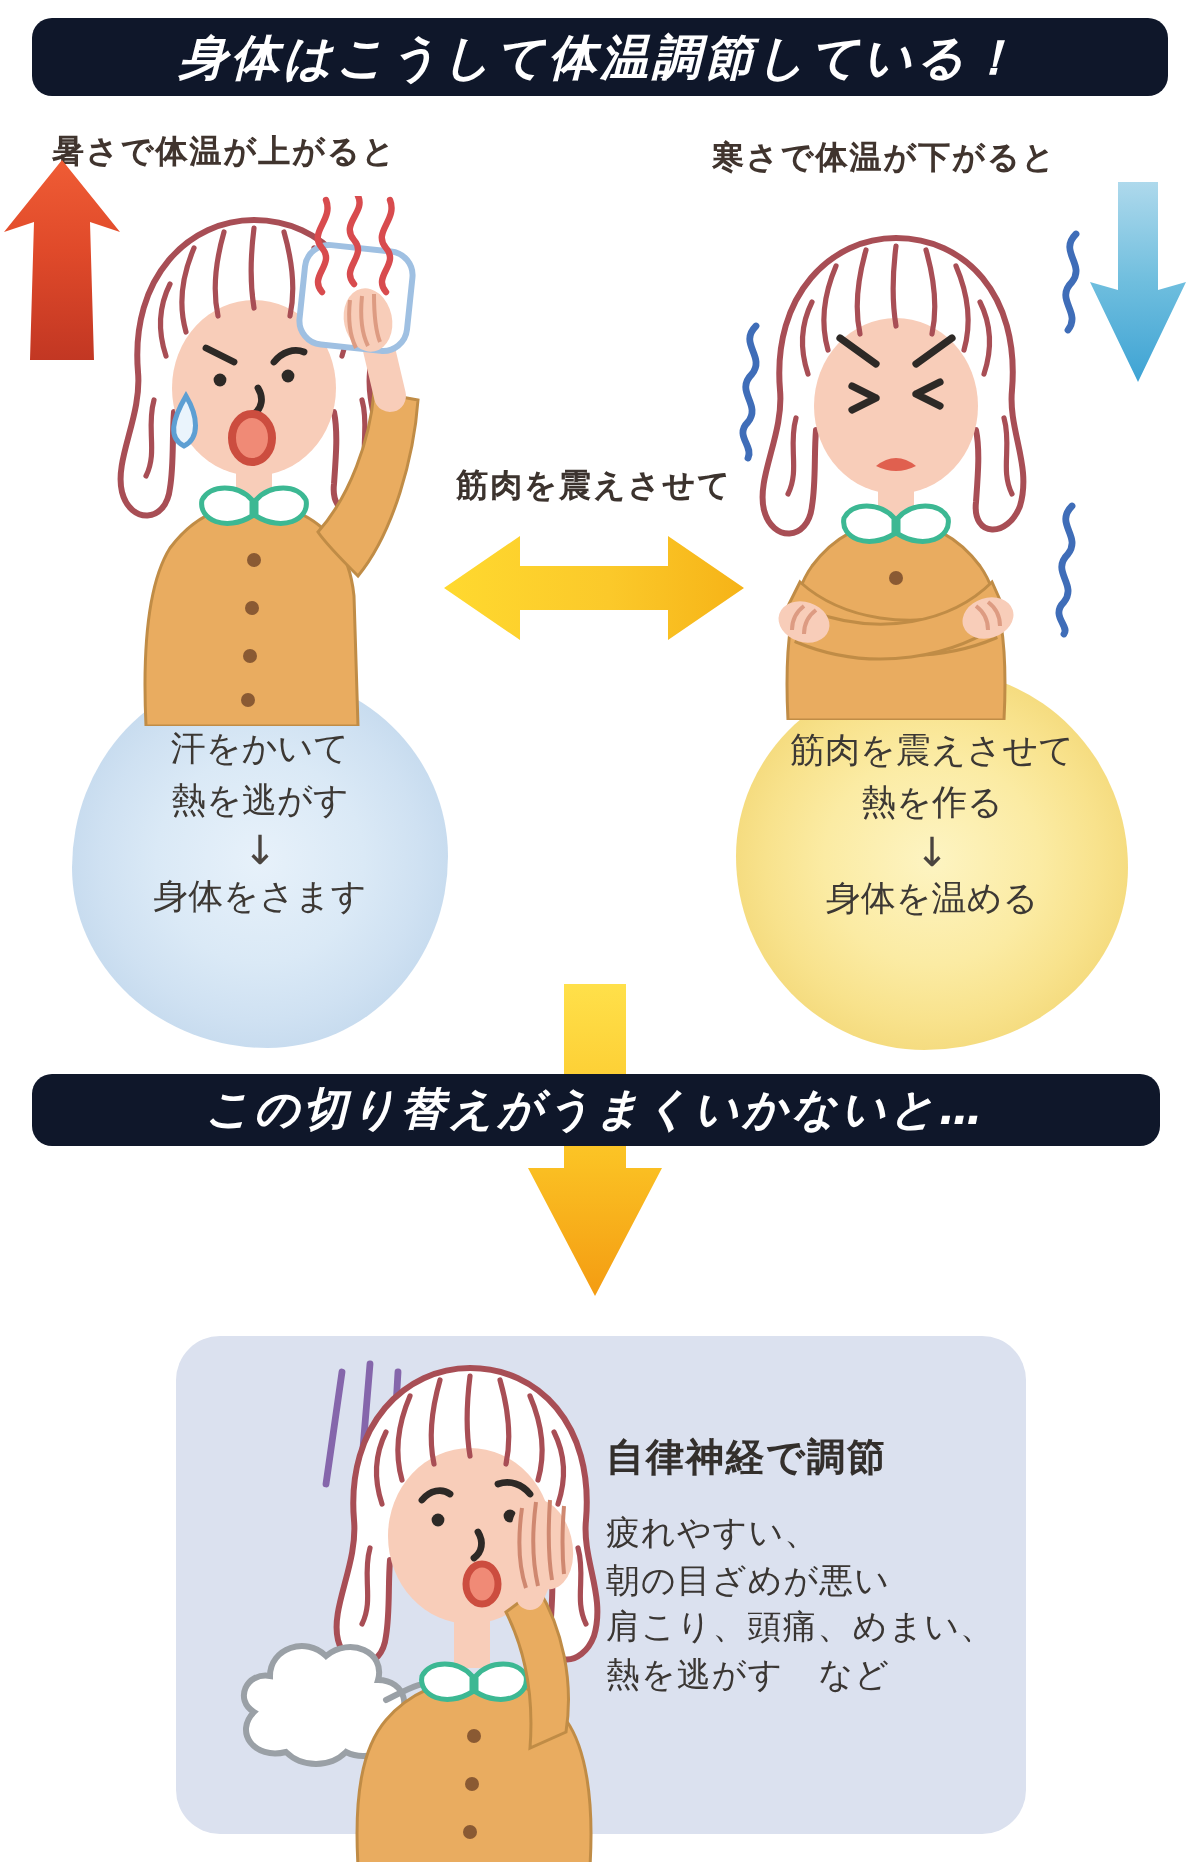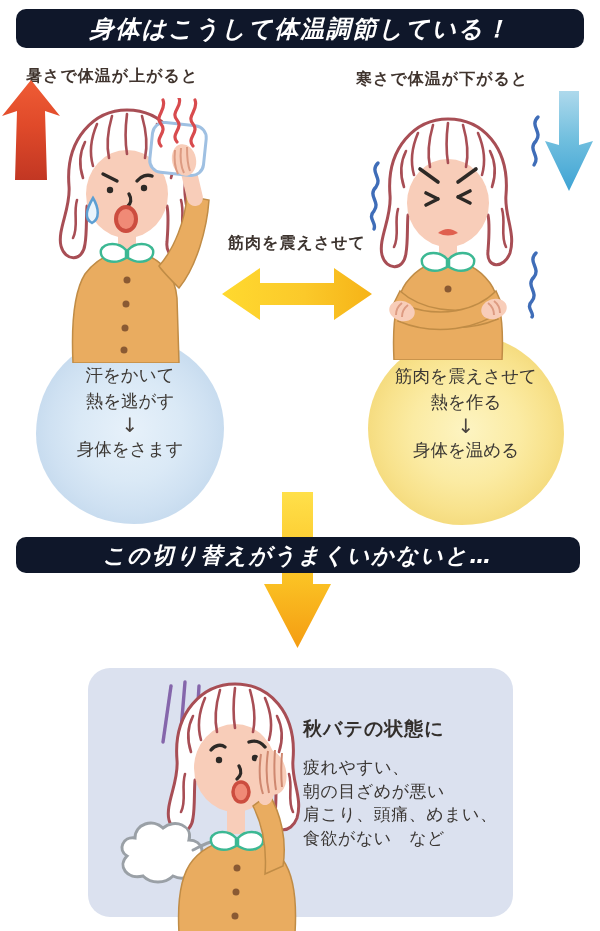--- a/index.html
+++ b/index.html
@@ -272,22 +272,22 @@
     <ellipse cx="156" cy="104" rx="15" ry="23" fill="#f8cdb9" transform="rotate(-14 156 104)"></ellipse>
     <g stroke="#cf8870" stroke-width="2" fill="none">
       <path d="M146,86 C144,100 144,114 148,126"></path>
         <path d="M153,83 C151,98 151,112 154,125"></path>
       <path d="M160,82 C159,97 159,110 161,122"></path>
         <path d="M167,85 C166,98 166,109 167,119"></path>
     </g>
   </svg>
 
   <div id="result-text">
-    <div id="result-heading">秋バテの状態に</div>
+    <div id="result-heading">自律神経で調節</div>
     <div id="result-list">
       <div>疲れやすい、</div>
       <div>朝の目ざめが悪い</div>
       <div>肩こり、頭痛、めまい、</div>
-      <div>食欲がない　など</div>
+      <div>熱を逃がす　など</div>
     </div>
   </div>
 
 </div>
 
 </body></html>

